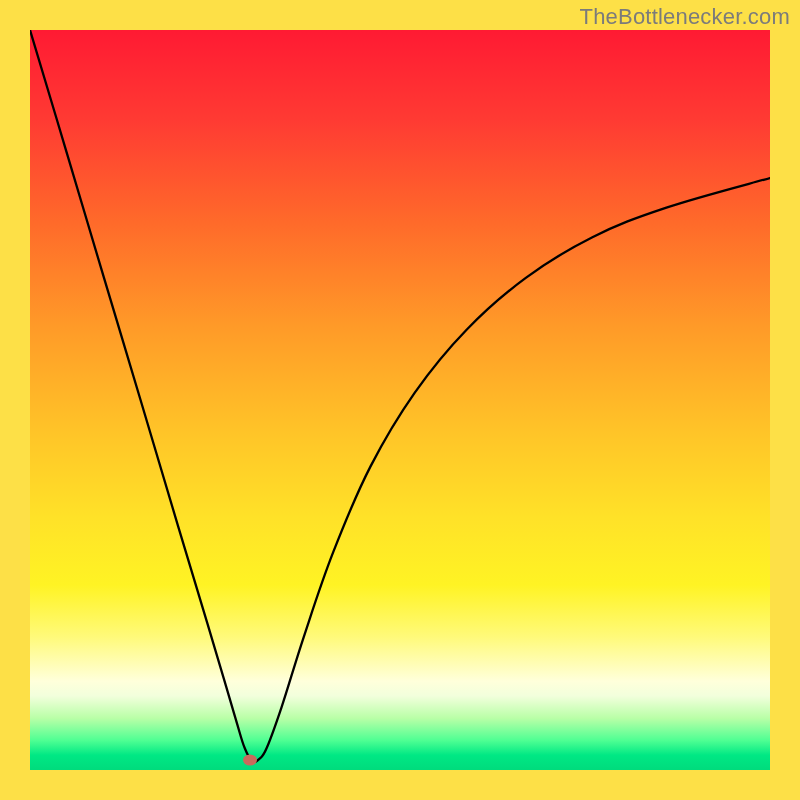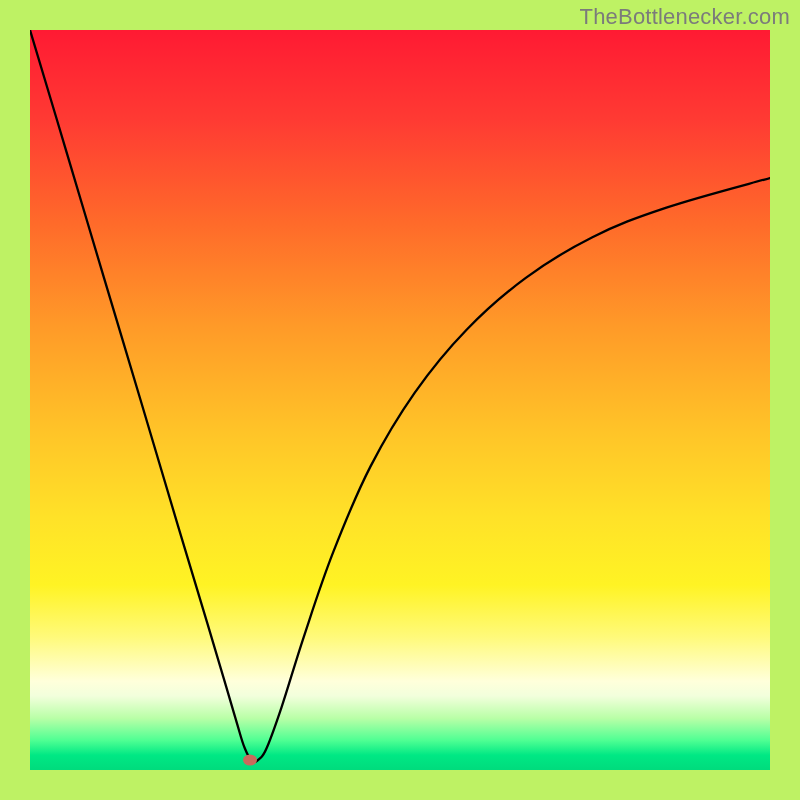--- a/index.html
+++ b/index.html
@@ -10,21 +10,21 @@
     background: #000;
     overflow: hidden;
     font-family: Arial, Helvetica, sans-serif;
   }
   .frame {
     position: absolute;
     top: 0;
     left: 0;
     width: 800px;
     height: 800px;
-    background: #bef264;
+    background: #fde047;
   }
   .plot-area {
     position: absolute;
     top: 30px;
     left: 30px;
     width: 740px;
     height: 740px;
     background: linear-gradient(
       to bottom,
       #ff1a33 0%,

